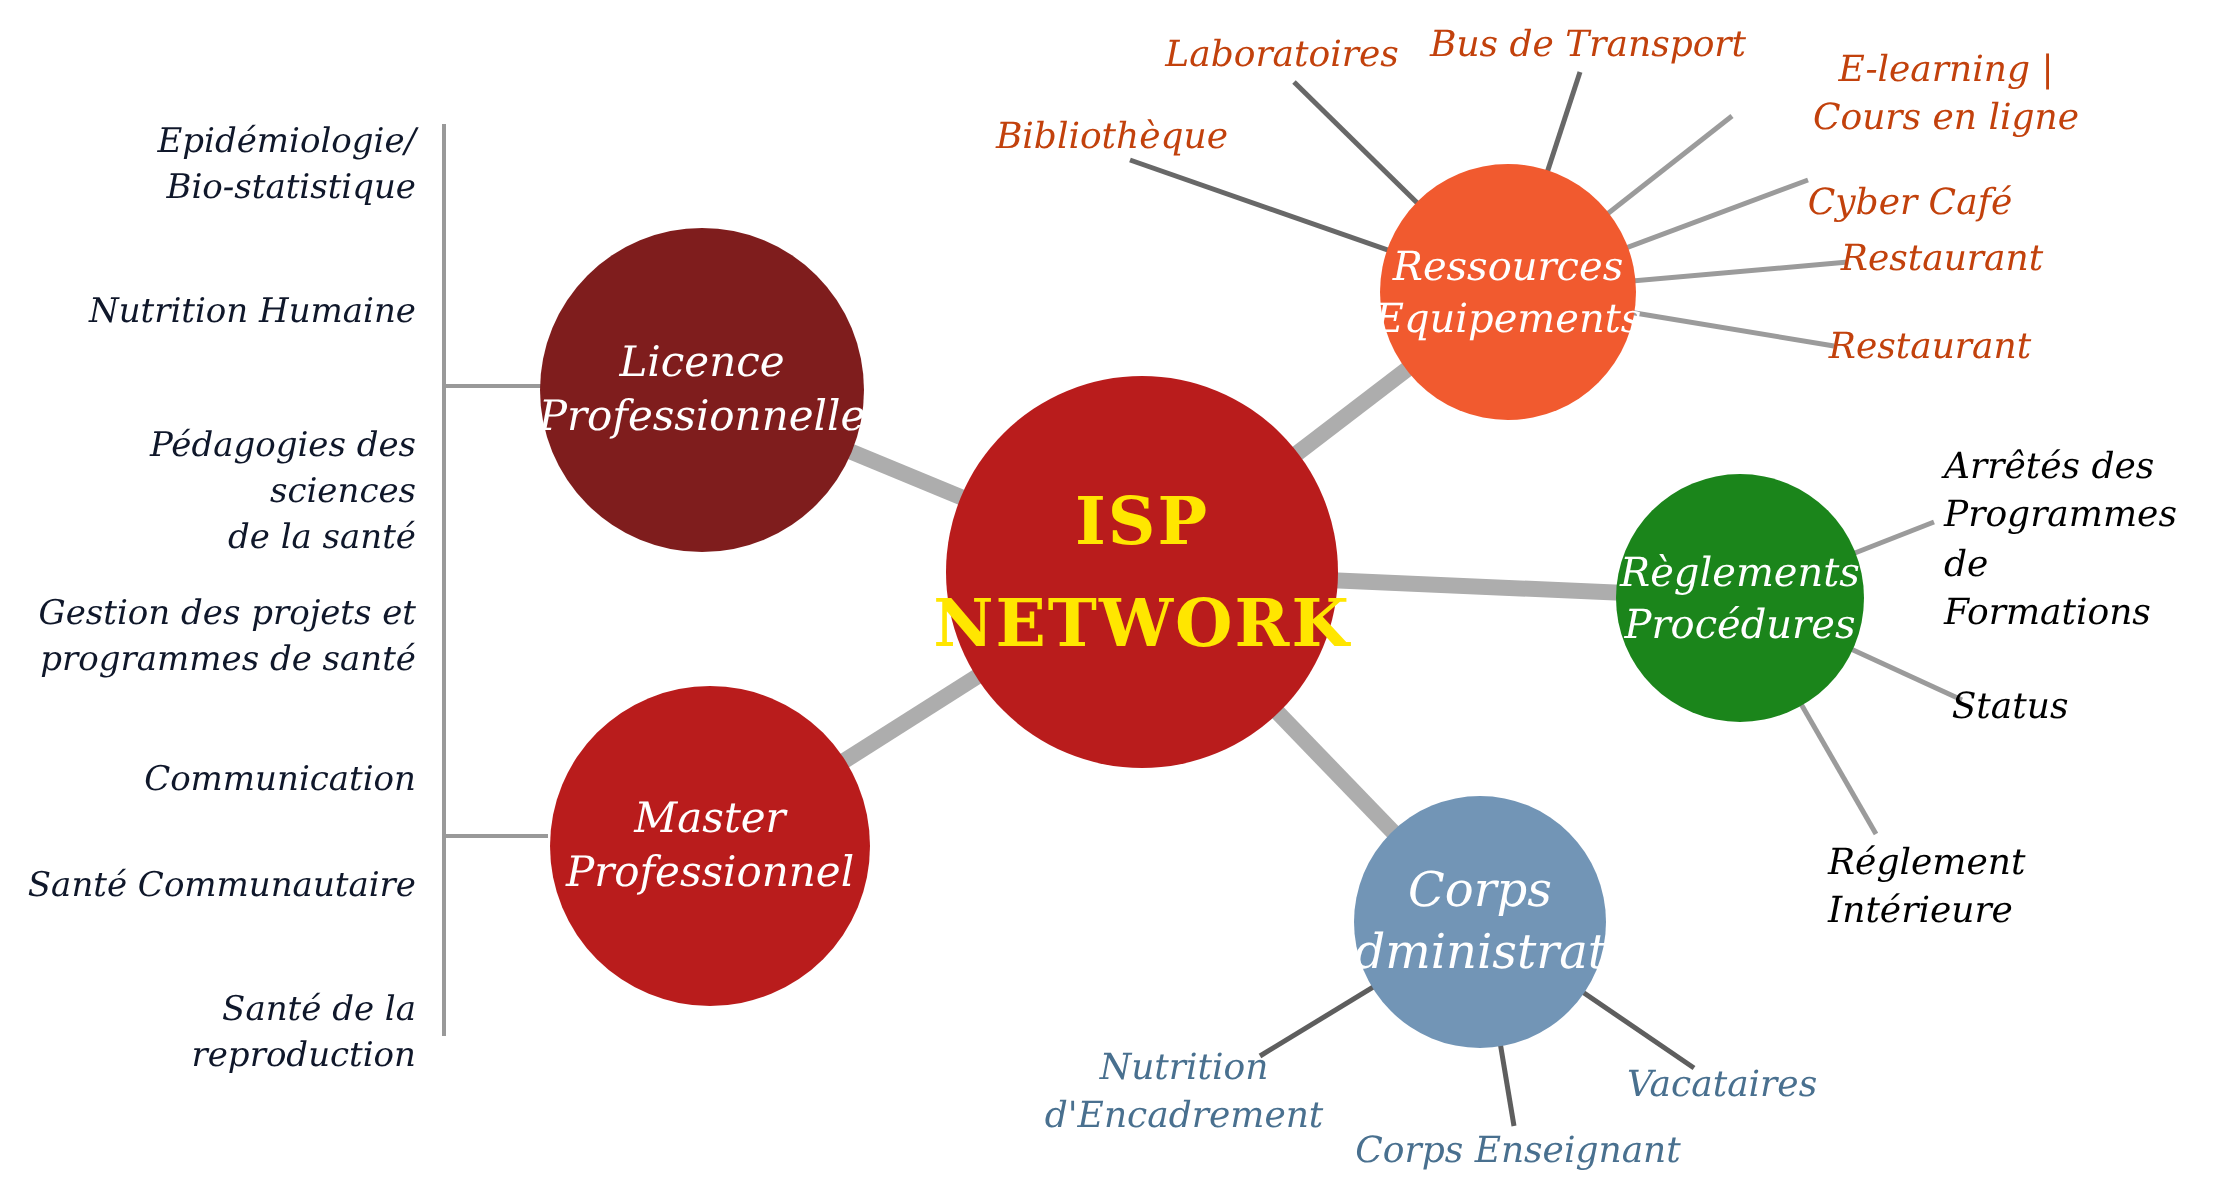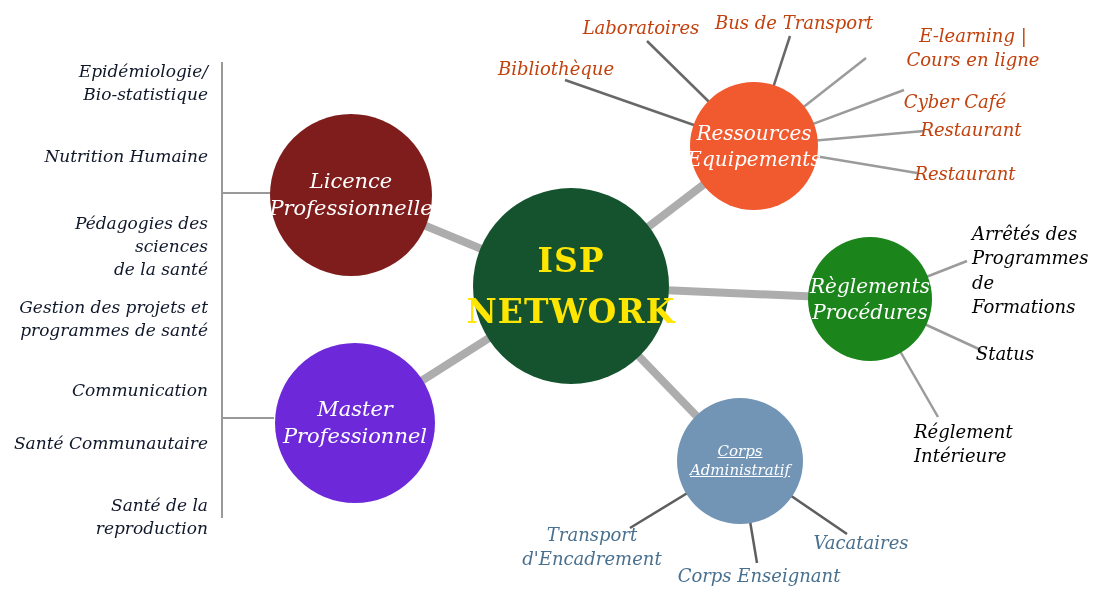--- a/index.html
+++ b/index.html
@@ -6,28 +6,28 @@
   #canvas{
     position:relative;width:1108px;height:600px;background:#ffffff;
     overflow:hidden;font-family:"DejaVu Serif", serif;
   }
   #lines{position:absolute;left:0;top:0;}
   .node{
     position:absolute;border-radius:50%;display:flex;align-items:center;justify-content:center;
     color:#ffffff;text-align:center;white-space:pre-line;font-style:italic;line-height:1.3;
   }
   .node-center{
-    left:473px;top:188px;width:196px;height:196px;background:#14532d;
+    left:473px;top:188px;width:196px;height:196px;background:#b91c1c;
     color:#FFE600;font-style:normal;font-weight:bold;font-size:33px;line-height:1.55;letter-spacing:1px;
   }
   .node-licence{left:270px;top:114px;width:162px;height:162px;background:#7f1d1d;font-size:21px;}
-  .node-master{left:275px;top:343px;width:160px;height:160px;background:#6d28d9;font-size:21px;}
+  .node-master{left:275px;top:343px;width:160px;height:160px;background:#b91c1c;font-size:21px;}
   .node-ressources{left:690px;top:82px;width:128px;height:128px;background:#F15A2F;font-size:20px;}
   .node-reglements{left:808px;top:237px;width:124px;height:124px;background:#1B851B;font-size:20px;}
-  .node-corps{left:677px;top:398px;width:126px;height:126px;background:#7295B6;font-size:15px;text-decoration:underline;}
+  .node-corps{left:677px;top:398px;width:126px;height:126px;background:#7295B6;font-size:24px;}
   .lbl{
     position:absolute;white-space:pre-line;font-style:italic;font-size:18px;line-height:1.35;
   }
   .ctr{transform:translate(-50%,-50%);text-align:center;}
   .orange{color:#c2410c;}
   .green{color:#000000;}
   .slate{color:#49708F;}
   .program{
     position:absolute;left:8px;width:200px;text-align:right;color:#0f172a;
     white-space:pre-line;font-style:italic;font-size:17px;line-height:1.35;
@@ -98,21 +98,21 @@
   <div class="lbl ctr orange" style="left:971px;top:130px;">Restaurant</div>
   <div class="lbl ctr orange" style="left:965px;top:174px;">Restaurant</div>
 
   <div class="lbl green" style="left:972px;top:222px;">Arrêtés des
 Programmes de
 Formations</div>
   <div class="lbl ctr green" style="left:1005px;top:354px;">Status</div>
   <div class="lbl green" style="left:914px;top:420px;">Réglement
 Intérieure</div>
 
-  <div class="lbl ctr slate" style="left:592px;top:547px;">Transport
+  <div class="lbl ctr slate" style="left:592px;top:547px;">Nutrition
 d'Encadrement</div>
   <div class="lbl ctr slate" style="left:759px;top:576px;">Corps Enseignant</div>
   <div class="lbl ctr slate" style="left:861px;top:543px;">Vacataires</div>
 
   <div class="program" style="top:60px;">Epidémiologie/
 Bio-statistique</div>
   <div class="program" style="top:145px;">Nutrition Humaine</div>
   <div class="program" style="top:296px;">Gestion des projets et
 programmes de santé</div>
   <div class="program" style="top:212px;">Pédagogies des sciences

